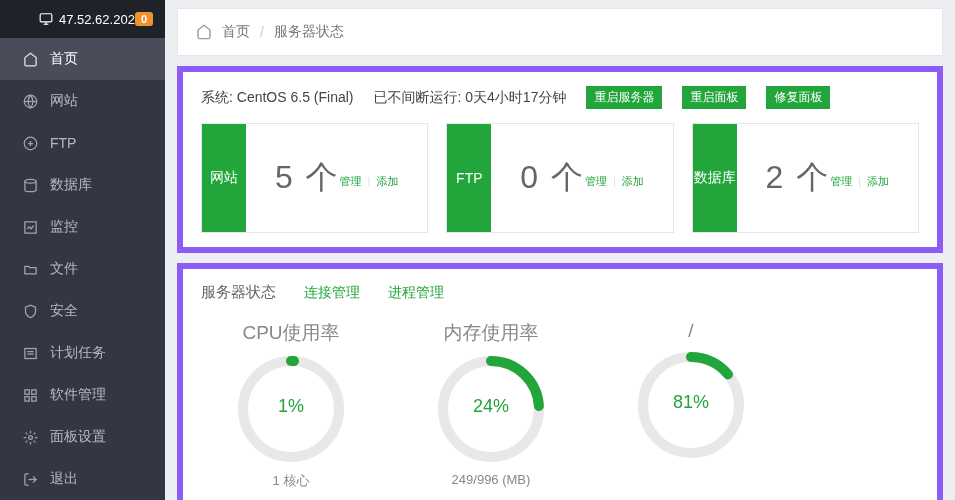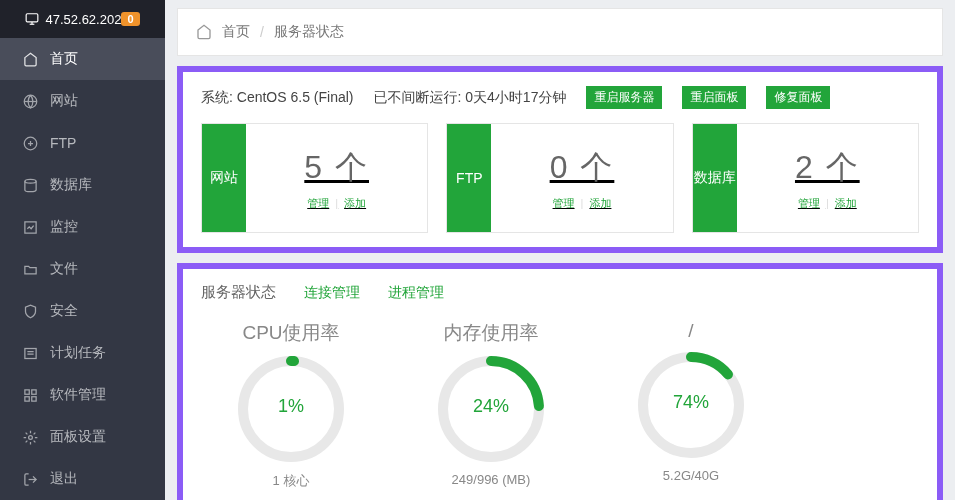--- a/index.html
+++ b/index.html
@@ -1,33 +1,33 @@
 <!DOCTYPE html>
 <html><head>
 <meta charset="utf-8">
 <style>
 * { margin: 0; padding: 0; box-sizing: border-box; }
 body { font-family: "Microsoft YaHei", Arial, sans-serif; font-size: 14px; background: #f0f0f0; width: 955px; height: 500px; overflow: hidden; }
 .layout { display: flex; height: 500px; }
 .sidebar { width: 165px; background: #333744; color: #b7b9be; display: flex; flex-direction: column; }
-.sidebar-header { height: 40px; background: #20222a; display: flex; align-items: center; padding: 0 12px; justify-content: center; }
+.sidebar-header { height: 40px; background: #20222a; display: flex; align-items: center; padding: 0 12px; justify-content: flex-end; }
 .ip { color: #fff; font-size: 13px; display: flex; align-items: center; gap: 6px; }
 .badge { background: #f0932b; color: #fff; border-radius: 3px; font-size: 11px; padding: 1px 6px; font-weight: bold; }
 .sidebar-item { height: 42px; display: flex; align-items: center; padding: 0 22px; cursor: pointer; gap: 12px; font-size: 14px; }
 .sidebar-item.active { background: #494d5a; color: #fff; }
 .sidebar-icon { width: 16px; display: inline-flex; justify-content: center; opacity: 0.85; }
 .main { flex: 1; background: #eceef1; overflow-y: auto; }
 .breadcrumb { height: 48px; background: #fff; margin: 8px 12px 0 12px; display: flex; align-items: center; padding: 0 18px; color: #777; gap: 10px; border: 1px solid #e5e5e5; }
 .panel { background: #fff; margin: 10px 12px; border: 6px solid #8b5cf6; padding: 14px 18px; }
 .sysrow { display: flex; align-items: center; gap: 20px; font-size: 14px; color: #444; flex-wrap: wrap; }
 .btn-sm { background: #22a53a; color: #fff; border: none; padding: 3px 8px; font-size: 12px; border-radius: 0; cursor: pointer; }
 .statcards { display: flex; gap: 18px; margin-top: 14px; }
 .statcard { flex: 1; border: 1px solid #e5e5e5; display: flex; height: 110px; }
 .stat-side { background: #22a53a; color: #fff; writing-mode: horizontal-tb; width: 44px; display: flex; align-items: center; justify-content: center; font-size: 14px; }
-.stat-body { flex: 1; display: flex; flex-direction: column; justify-content: center; align-items: center; text-decoration: underline; }
+.stat-body { flex: 1; display: flex; flex-direction: row; justify-content: center; align-items: center; }
 .stat-num { font-size: 32px; color: #666; font-weight: 300; letter-spacing: 2px; }
 .stat-links { font-size: 11px; color: #22a53a; margin-top: 6px; text-align: center; }
 .stat-links span { cursor: pointer; }
 .sep { color: #ddd; margin: 0 6px; }
 .status-head { display: flex; align-items: center; gap: 28px; margin-bottom: 10px; }
 .status-title { font-size: 15px; color: #666; }
 .tab-link { color: #22a53a; font-size: 14px; cursor: pointer; }
 .gauges { display: flex; gap: 40px; padding: 8px 10px 0 10px; }
 .gauge { text-align: center; width: 160px; }
 .gauge-label { color: #888; font-size: 19px; margin-bottom: 8px; }
@@ -229,20 +229,19 @@
             </div>
             <div class="gauge-sub">249/996 (MB)</div>
           </div>
           <div class="gauge">
             <div class="gauge-label">/</div>
             <div class="gauge-circle">
               <svg width="110" height="110">
                 <circle cx="55" cy="55" r="48" fill="none" stroke="#e8e8e8" stroke-width="10"></circle>
                 <path d="M 55 7 A 48 48 0 0 1 91.98463565323789 24.4036484920629" fill="none" stroke="#22a53a" stroke-width="10" stroke-linecap="round"></path>
               </svg>
-              <div class="gauge-val">74%</div>
-            </div>
-            <div class="gauge-sub">5.2G/40G</div>
+              <div class="gauge-val">81%</div>
+            </div>
           </div>
         </div>
     </div>
   </main>
 </div>
 
 </body></html>

